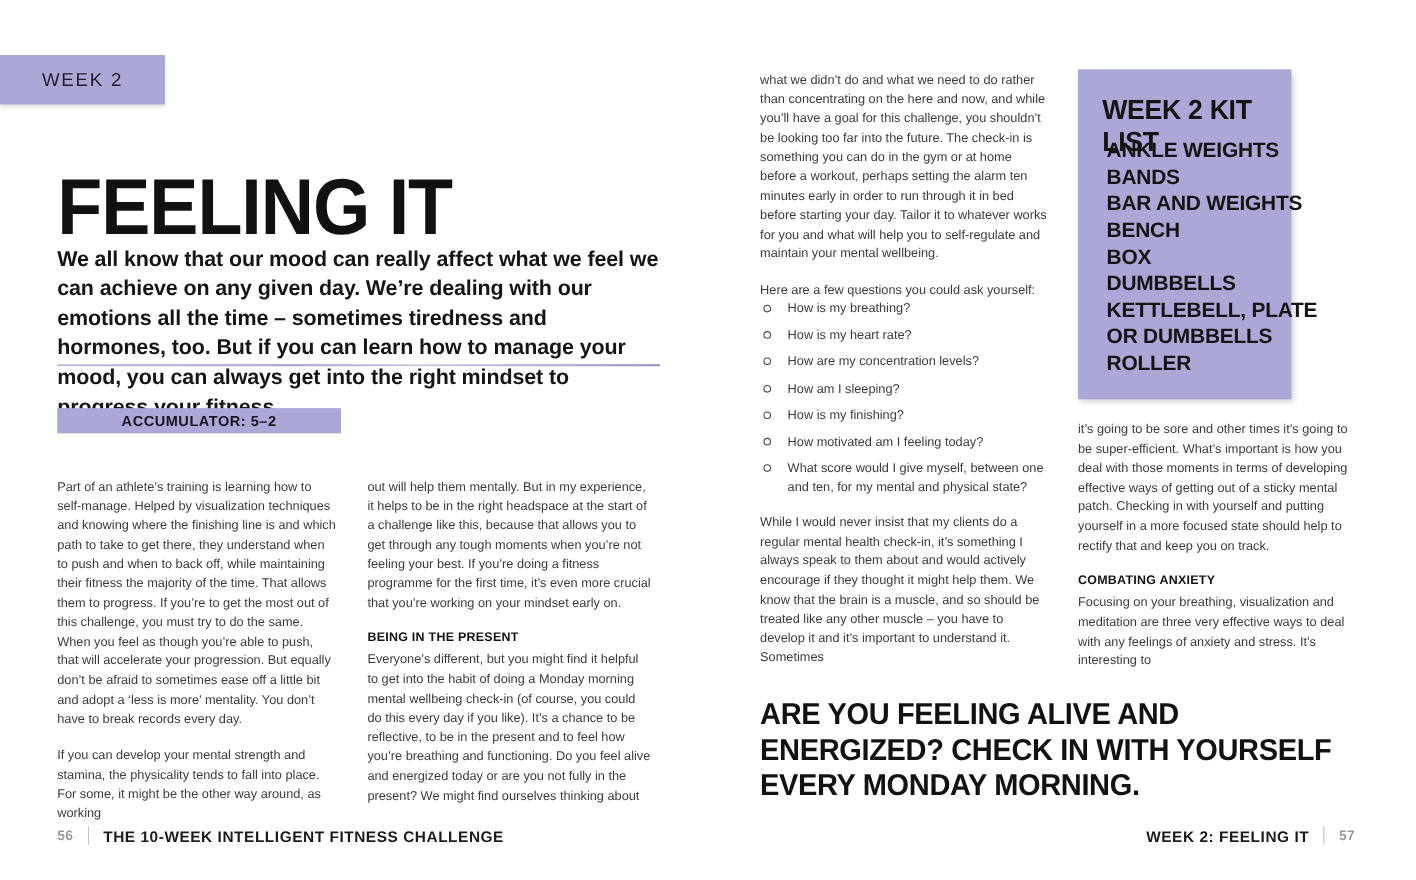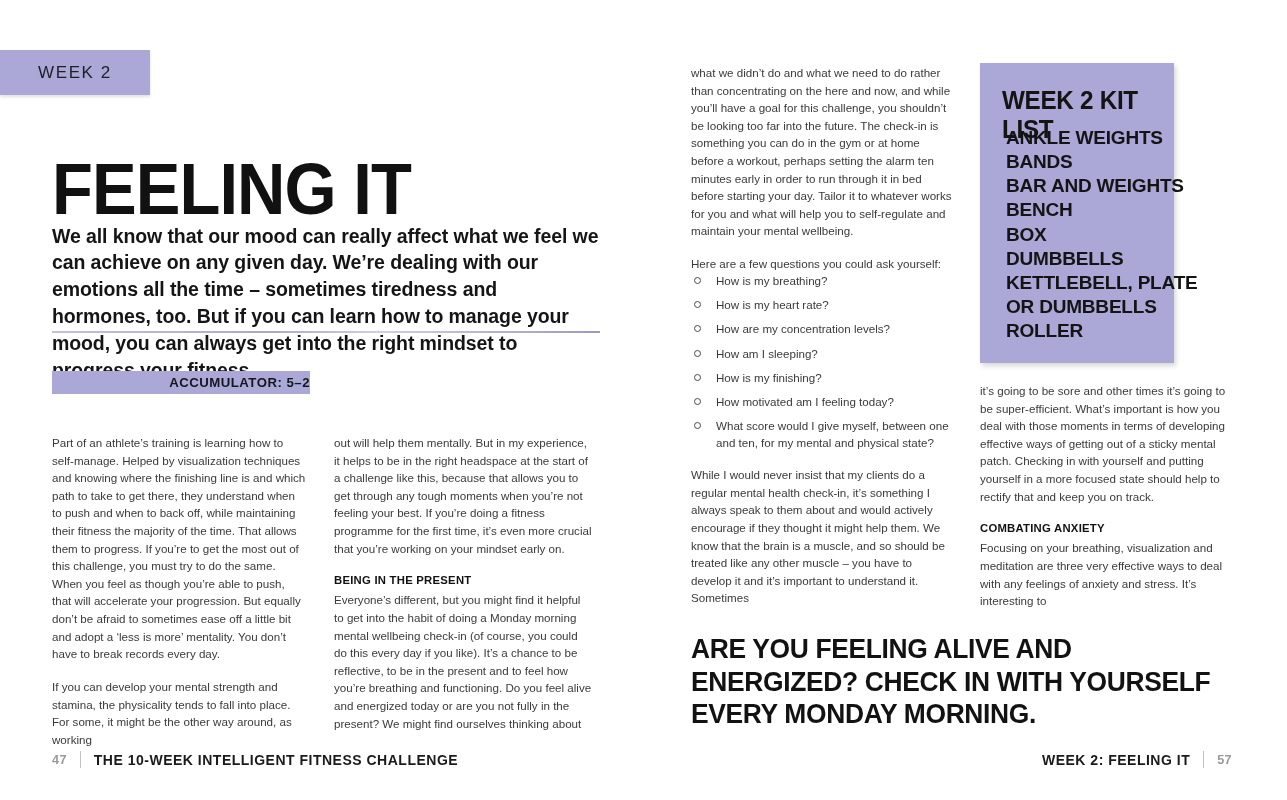--- a/index.html
+++ b/index.html
@@ -96,21 +96,21 @@
   
   .accumulator {
     position: absolute;
     left: 52px;
     top: 371px;
     width: 258px;
     height: 23px;
     background: #aba7d6;
     display: flex;
     align-items: center;
-    justify-content: flex-end;
+    justify-content: center;
   }
   .accumulator-label {
     font-size: 13.2px;
     font-weight: bold;
     letter-spacing: 0.5px;
     color: #16161f;
   }
 
   
   .col {
@@ -266,21 +266,21 @@
       <p>If you can develop your mental strength and stamina, the physicality tends to fall into place. For some, it might be the other way around, as working</p>
     </div>
 
     <div class="col left-col-2">
       <p>out will help them mentally. But in my experience, it helps to be in the right headspace at the start of a challenge like this, because that allows you to get through any tough moments when you’re not feeling your best. If you’re doing a fitness programme for the first time, it’s even more crucial that you’re working on your mindset early on.</p>
       <p class="subhead">BEING IN THE PRESENT</p>
       <p>Everyone’s different, but you might find it helpful to get into the habit of doing a Monday morning mental wellbeing check-in (of course, you could do this every day if you like). It’s a chance to be reflective, to be in the present and to feel how you’re breathing and functioning. Do you feel alive and energized today or are you not fully in the present? We might find ourselves thinking about</p>
     </div>
 
     <div class="footer footer-left">
-      <span class="folio">47</span>
+      <span class="folio">56</span>
       <span class="folio-divider"></span>
       <span class="running-head">THE 10-WEEK INTELLIGENT FITNESS CHALLENGE</span>
     </div>
   </div>
 
   <div class="page-right">
 
     <div class="col right-col-1">
       <p>what we didn’t do and what we need to do rather than concentrating on the here and now, and while you’ll have a goal for this challenge, you shouldn’t be looking too far into the future. The check-in is something you can do in the gym or at home before a workout, perhaps setting the alarm ten minutes early in order to run through it in bed before starting your day. Tailor it to whatever works for you and what will help you to self-regulate and maintain your mental wellbeing.</p>
       <p class="qlead">Here are a few questions you could ask yourself:</p>

